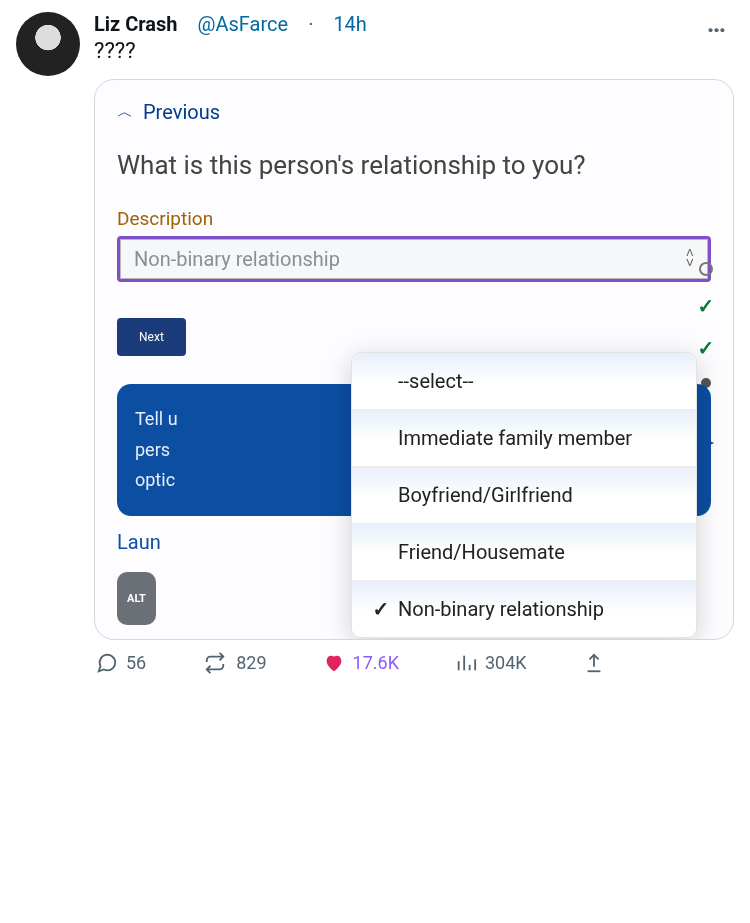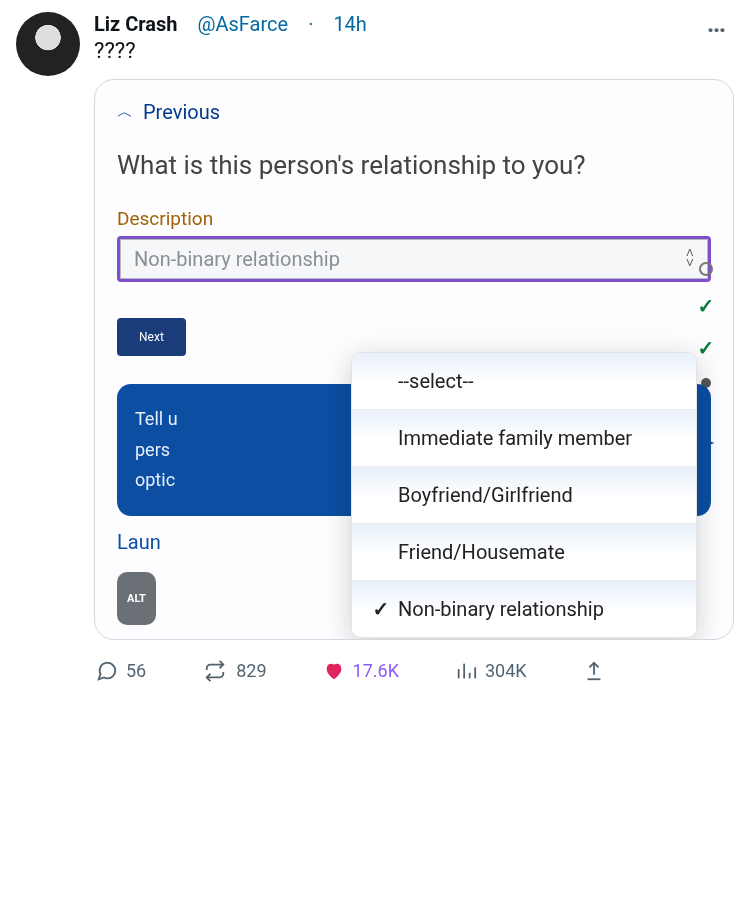--- a/index.html
+++ b/index.html
@@ -28,21 +28,21 @@
     .status-col .plane { color: #444; font-size: 18px; }
     .next-btn { margin-top: 36px; background: #1a3c7a; color: #fff; border: none; font-size: 12px; padding: 12px 22px; border-radius: 4px; position: relative; z-index: 0; }
     .blue-panel { margin-top: 28px; background: #0b4ea2; color: #e6eefc; border-radius: 14px; padding: 20px 18px; font-size: 18px; line-height: 1.7; position: relative; z-index: 0; }
     .blue-panel .line { display: block; }
     .laun { margin-top: 14px; font-size: 20px; color: #0b4ea2; }
     .dropdown { position: absolute; left: 256px; top: 272px; width: 346px; background: #fff; border-radius: 10px; box-shadow: 0 6px 28px rgba(0,0,0,0.18); z-index: 10; overflow: hidden; border: 1px solid #e3e3e3; }
     .dropdown .item { padding: 16px 20px; font-size: 20px; color: #222; border-bottom: 1px solid #ececec; display: flex; align-items: center; gap: 8px; background: linear-gradient(180deg, #e8f0fb 0%, #fff 55%); text-align: center; }
     .dropdown .item:last-child { border-bottom: none; }
     .dropdown .item .tick { width: 18px; display: inline-block; font-weight: 700; }
     .alt-badge { background: #6b6f76; color: #fff; font-size: 11px; font-weight: 700; padding: 20px 10px; border-radius: 10px; display: inline-block; margin: 18px 0 14px 0; }
-    .actions { display: flex; align-items: center; gap: 56px; margin-top: 16px; padding: 4px 2px 12px 2px; }
+    .actions { display: flex; align-items: center; gap: 56px; margin-top: 8px; padding: 4px 2px 12px 2px; }
     .action { display: flex; align-items: center; gap: 8px; color: #536471; font-size: 18px; }
     .action.liked { color: #8b5cf6; }
     .icon { display: inline-block; }
     svg { display: block; }
   </style>
 </head>
 <body>
 
 <div class="tweet">
 

